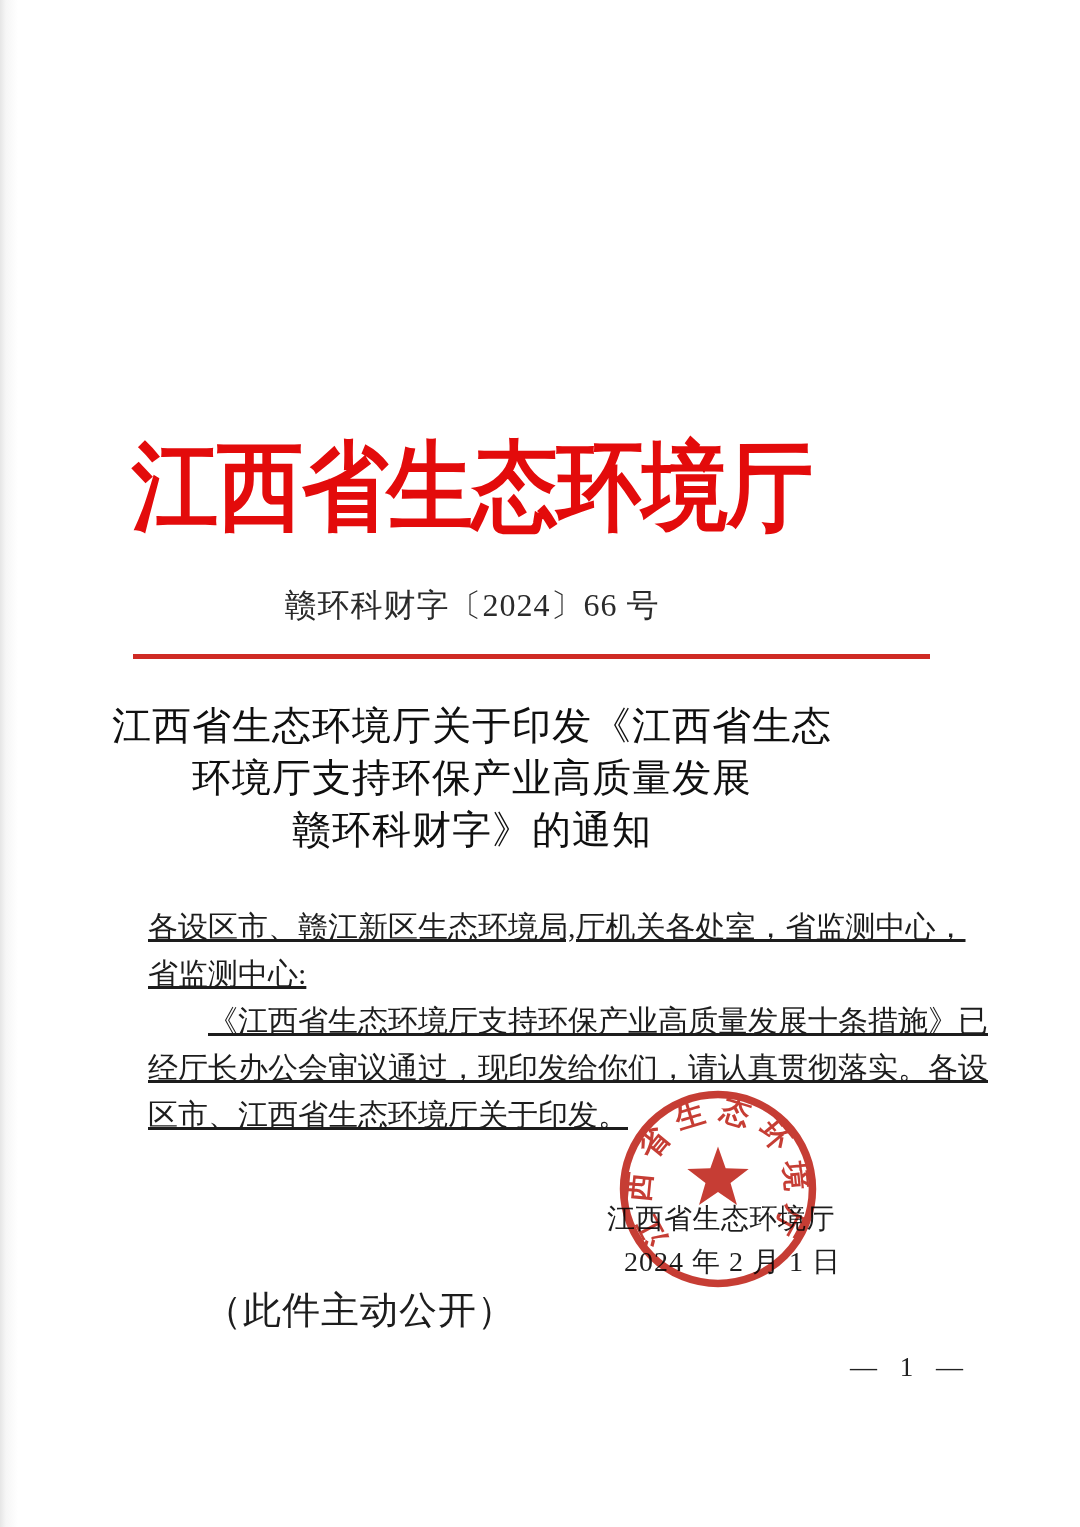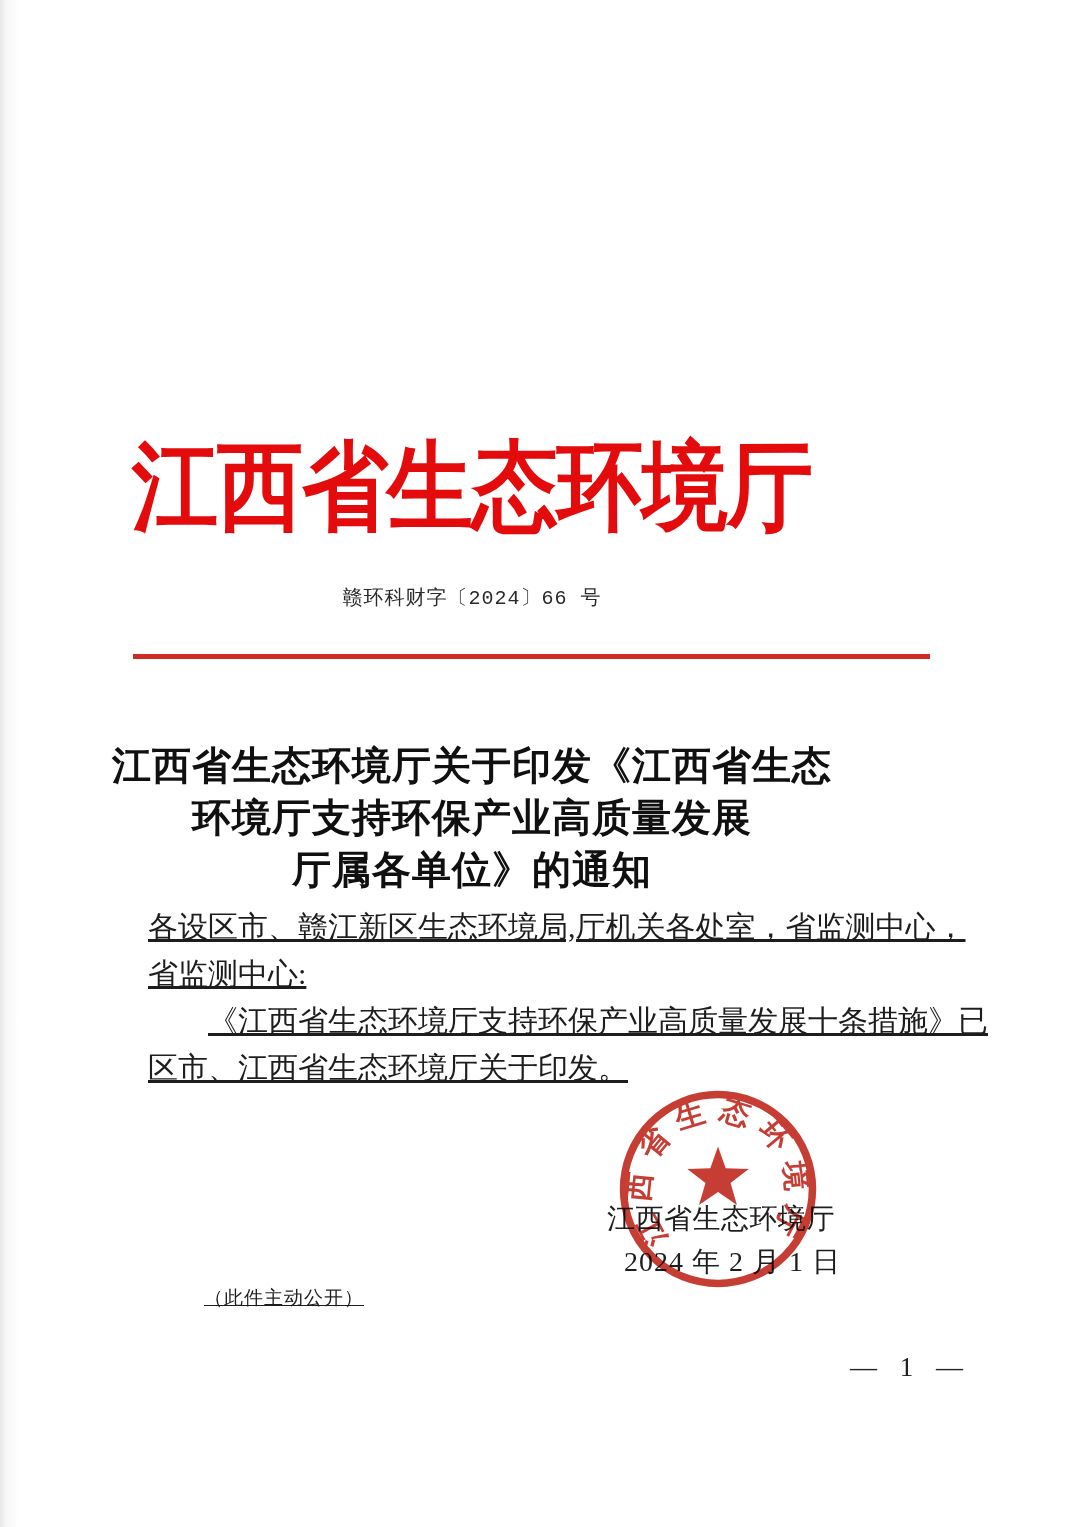--- a/index.html
+++ b/index.html
@@ -28,37 +28,35 @@
     text-align:center;
     font-size:86px;font-weight:bold;
     color:var(--red_title);
     transform:scaleY(1.13);transform-origin:top center;
     letter-spacing:-1px;
     white-space:nowrap;
   }
   .doc-number{
     position:absolute;top:584px;left:0;width:100%;
     text-align:center;
-    font-size:20px;color:#2a2a2a;
+    font-size:32px;color:#2a2a2a;
     letter-spacing:1px;
     white-space:nowrap;
-    font-family:Liberation Mono, monospace;
   }
   .red-line{
     position:absolute;top:654px;left:133px;
     width:797px;height:5px;
     background:var(--red_line);
   }
   .notice-title{
     position:absolute;top:700px;left:0;width:100%;
     text-align:center;
-    font-size:39px;font-weight:bold;line-height:52px;
+    font-size:39px;font-weight:normal;line-height:52px;
     color:#101010;
     letter-spacing:1px;
-    margin-top:40px;
   }
   .body-text{
     position:absolute;top:903px;left:148px;width:792px;
     font-size:30px;line-height:47px;
     color:var(--ink);
   }
   .body-text .line{white-space:nowrap;text-decoration:underline;}
   .body-text .indent{text-indent:2em;}
   .signature{
     position:absolute;top:1200px;left:607px;
@@ -71,23 +69,22 @@
     white-space:nowrap;
   }
   .seal{
     position:absolute;top:1088px;left:617px;
     width:202px;height:202px;
     mix-blend-mode:multiply;
     opacity:0.9;
   }
   .disclosure{
     position:absolute;top:1285px;left:204px;
-    font-size:19px;letter-spacing:1px;
+    font-size:38px;letter-spacing:1px;
     white-space:nowrap;
-    text-decoration:underline;
   }
   .page-number{
     position:absolute;top:1352px;left:850px;
     font-size:27px;letter-spacing:8px;
     color:#222;
     white-space:nowrap;
   }
 </style>
 </head>
 <body>
@@ -96,27 +93,28 @@
 
   <div class="org-title">江西省生态环境厅</div>
 
   <div class="doc-number">赣环科财字〔2024〕66 号</div>
 
   <div class="red-line"></div>
 
   <div class="notice-title">
     <div>江西省生态环境厅关于印发《江西省生态</div>
     <div>环境厅支持环保产业高质量发展</div>
-    <div>厅属各单位》的通知</div>
+    <div>赣环科财字》的通知</div>
   </div>
 
   <div class="body-text">
     <div class="line">各设区市、赣江新区生态环境局,厅机关各处室，省监测中心，</div>
     <div class="line">省监测中心:</div>
     <div class="line indent">《江西省生态环境厅支持环保产业高质量发展十条措施》已</div>
+    <div class="line">经厅长办公会审议通过，现印发给你们，请认真贯彻落实。各设</div>
     <div class="line">区市、江西省生态环境厅关于印发。</div>
   </div>
 
   <div class="signature">江西省生态环境厅</div>
 
   <div class="doc-date">2024 年 2 月 1 日</div>
 
   <svg class="seal" viewBox="0 0 200 200">
     <defs>
       <path id="sealArc" d="M 51.9 148.1 A 68 68 0 1 1 148.1 148.1" fill="none"></path>

